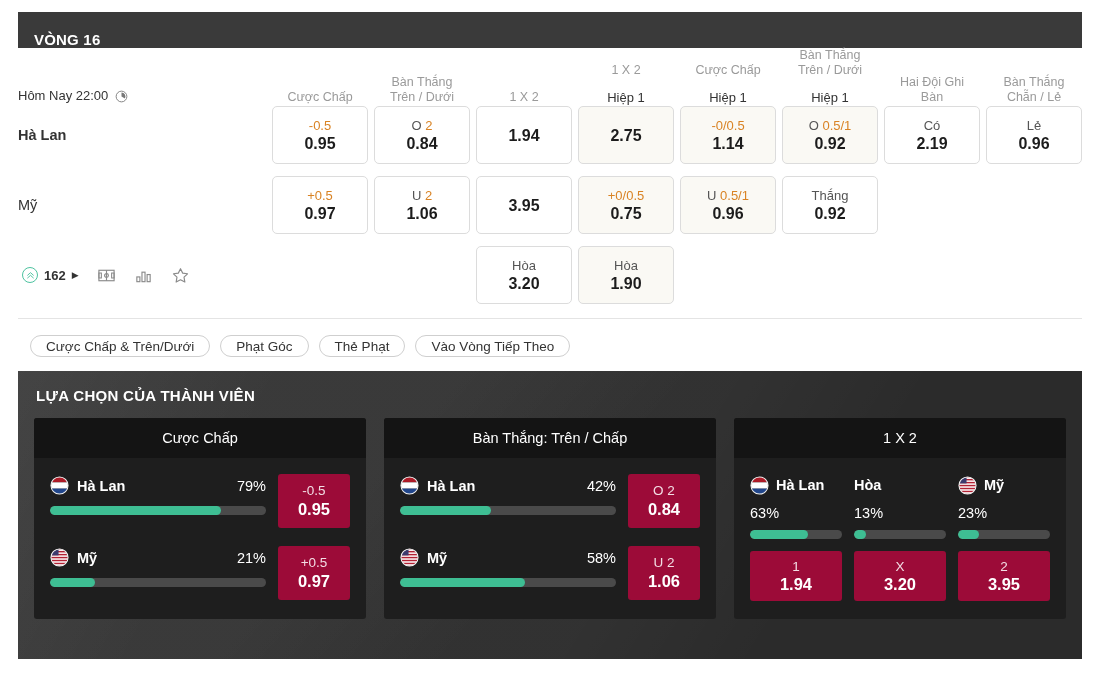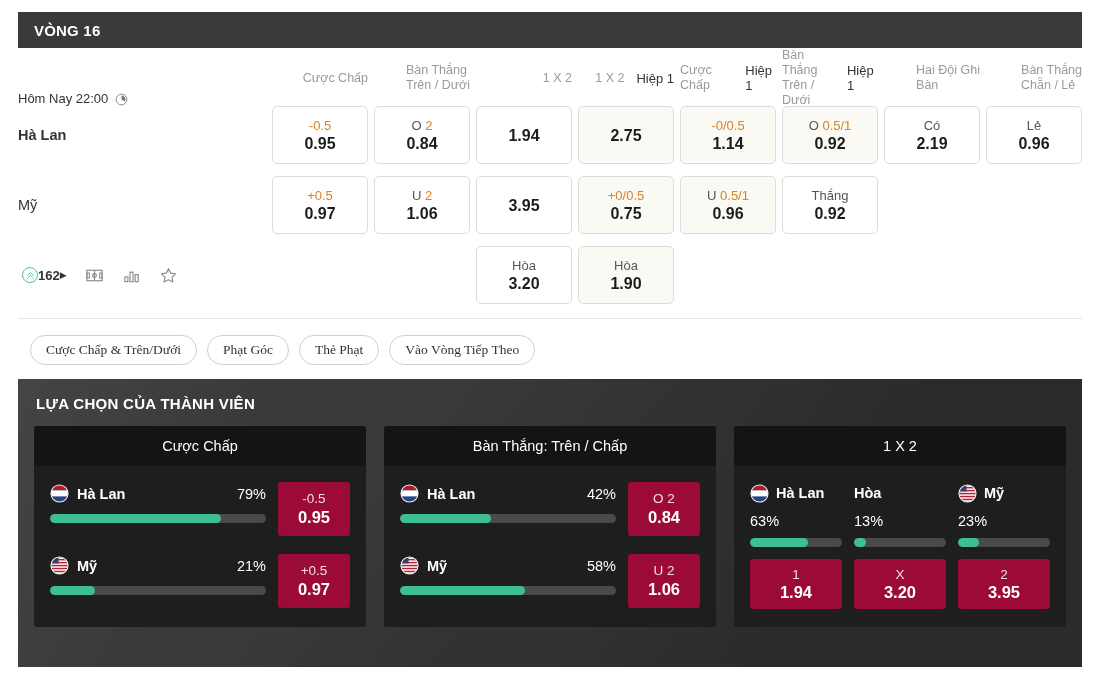--- a/index.html
+++ b/index.html
@@ -8,21 +8,21 @@
     background: #ffffff;
     font-family: "Liberation Sans", sans-serif;
     overflow: hidden;
   }
 
   
   .round-bar {
     margin: 12px 18px 0 18px;
     height: 36px;
     background: #3a3a3a;
-    display: flex; align-items: center;
+    display: flex; align-items: flex-end;
     padding-left: 16px;
   }
   .round-bar .title {
     color: #ffffff;
     font-size: 15px;
     font-weight: bold;
     letter-spacing: .2px;
   }
 
   
@@ -30,27 +30,27 @@
 
   .grid {
     display: grid;
     grid-template-columns: 248px repeat(8, 1fr);
     column-gap: 6px;
   }
 
   
   .hdr-row { height: 52px; }
   .hdr-cell {
-    display: flex; flex-direction: row;
+    display: flex; flex-direction: column;
     align-items: center; justify-content: flex-end;
     padding-bottom: 2px;
     font-size: 12.5px;
     color: #9a9a9a;
     line-height: 15px;
-    text-align: left;
+    text-align: center;
     gap: 12px;
   }
   .hdr-cell .sub {
     color: #333333;
     font-size: 13px;
   }
   .hdr-left {
     display: flex; align-items: flex-end;
     padding-bottom: 4px; gap: 7px;
     font-size: 13px; color: #333333;
@@ -85,21 +85,21 @@
   .odd.empty { border: none; background: transparent; cursor: default; }
 
   
   .draw-row { height: 70px; }
   .meta-cell {
     display: flex; align-items: center;
     height: 70px; gap: 18px;
     padding-left: 4px;
   }
   .live-badge {
-    display: flex; align-items: center; 
+    display: flex; align-items: center; gap: 6px;
     cursor: pointer;
   }
   .live-circle {
     width: 16px; height: 16px; border-radius: 50%;
     border: 1px solid #4ec3a0;
     display: flex; align-items: center; justify-content: center;
     color: #4ec3a0; font-size: 9px; line-height: 1;
   }
   .live-num { font-size: 13px; font-weight: bold; color: #333; }
   .live-arrow { font-size: 9px; color: #333; }
@@ -108,28 +108,27 @@
   .divider { margin: 8px 18px 0 18px; border-top: 1px solid #e4e4e4; }
 
   
   .pills {
     display: flex; gap: 10px;
     padding: 16px 18px 14px 30px;
   }
   .pill {
     border: 1px solid #cfcfcf;
     border-radius: 16px;
-    height: 30px;
+    height: 22px;
     padding: 0 15px;
     display: flex; align-items: center;
     font-size: 13.5px; color: #333333;
     background: #fff;
     cursor: pointer;
     white-space: nowrap;
-    font-family: Liberation Serif, serif;
   }
 
   
   .member {
     margin: 0 18px;
     height: 288px;
     background:
       linear-gradient(118deg, rgba(255,255,255,.055) 0%, rgba(255,255,255,0) 22%),
       linear-gradient(131deg, rgba(255,255,255,.04) 34%, rgba(255,255,255,0) 52%),
       linear-gradient(122deg, rgba(255,255,255,.03) 58%, rgba(255,255,255,0) 74%),

